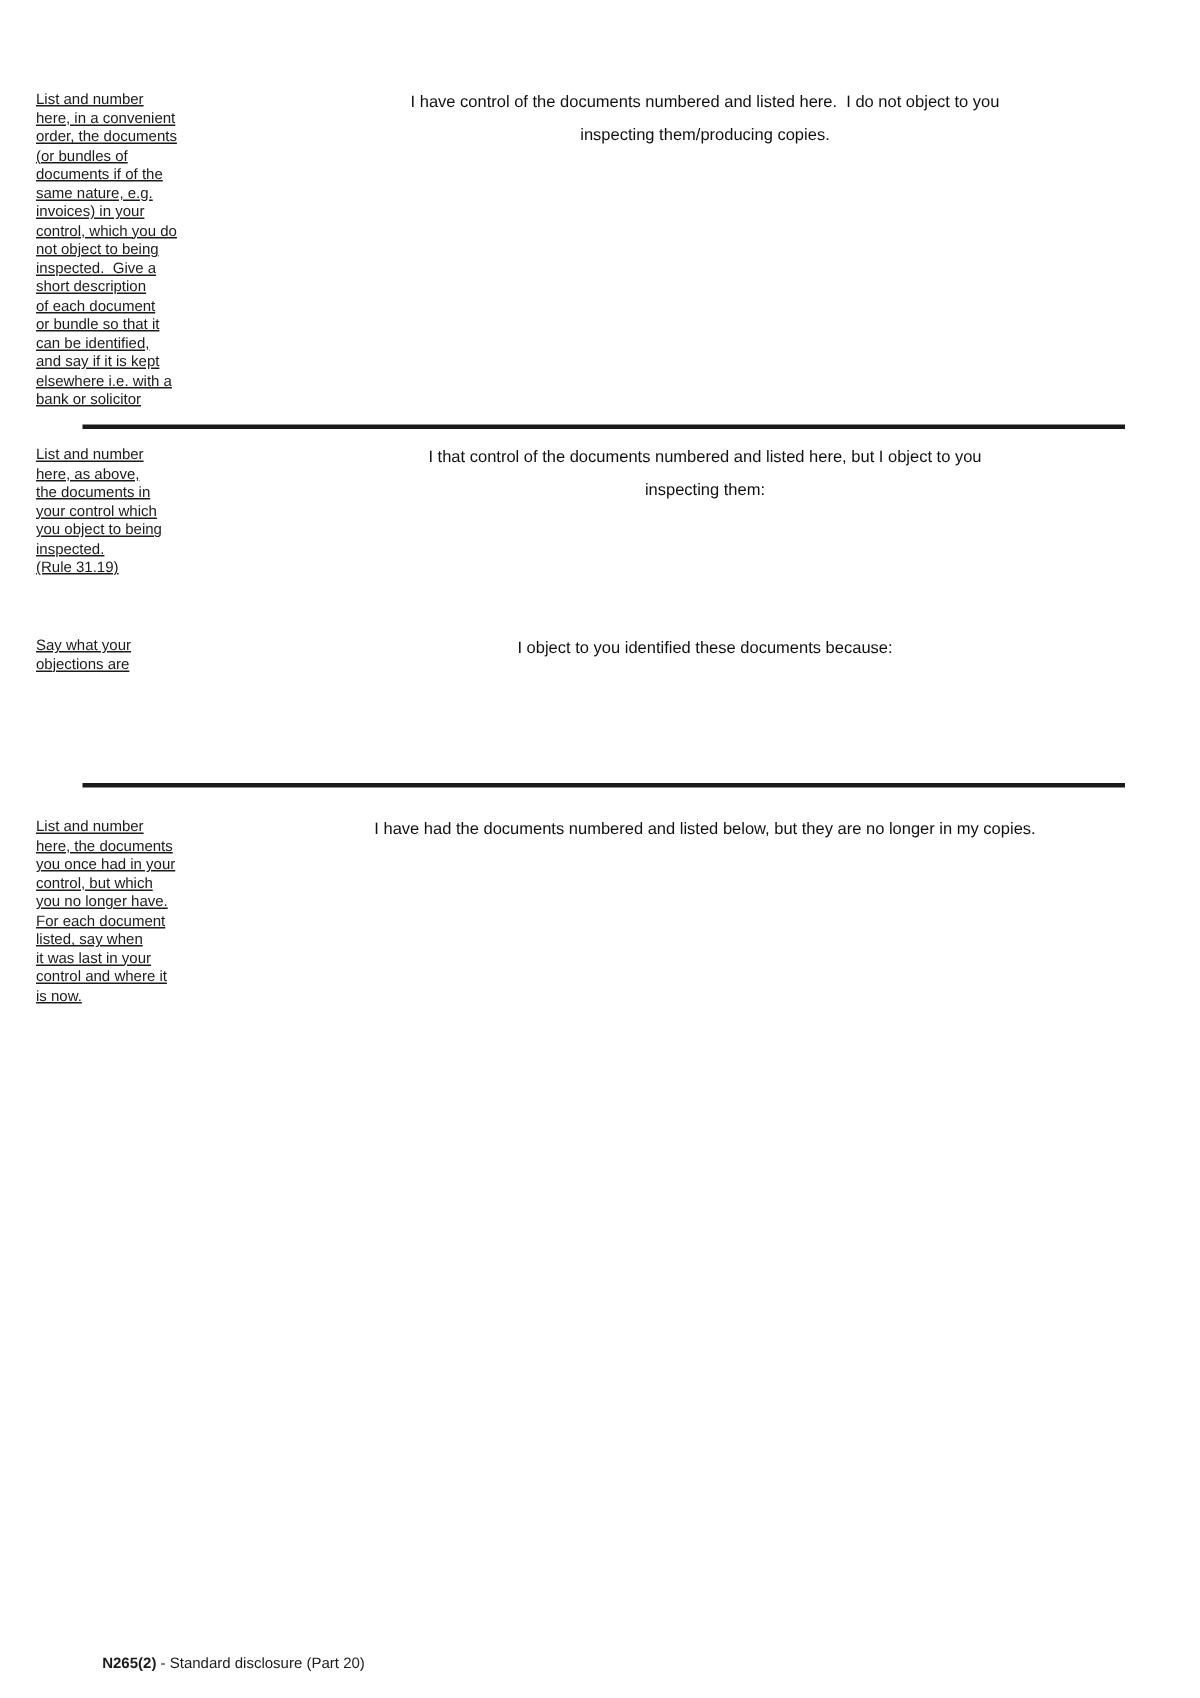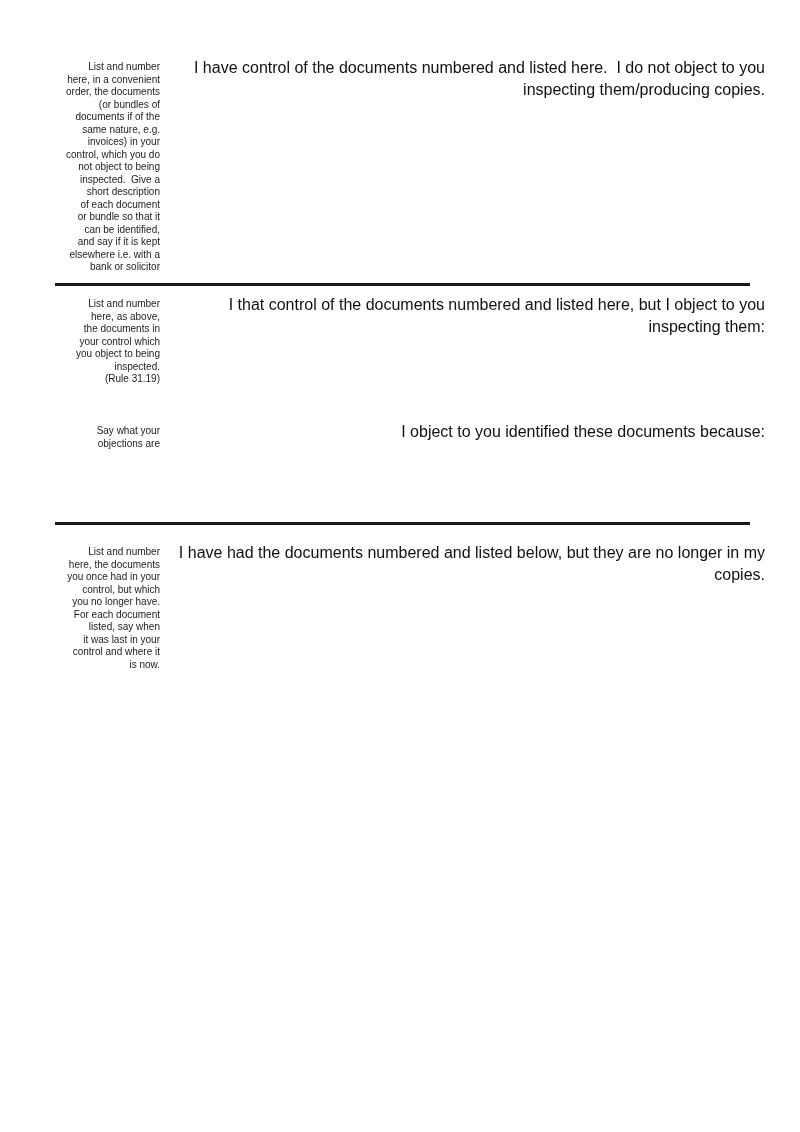--- a/index.html
+++ b/index.html
@@ -17,36 +17,36 @@
     inset: 0;
     background: #ffffff;
   }
   .section {
     position: absolute;
     left: 0;
     width: 800px;
   }
   .margin-note {
     position: absolute;
-    left: 48px;
+    left: 24px;
     width: 112px;
     padding-top: 4px;
     font-size: 10px;
     line-height: 12.5px;
-    text-align: right;
     white-space: pre-wrap;
     color: #1c1c1c;
+    text-decoration: underline;
   }
   .statement {
     position: absolute;
     left: 175px;
     width: 590px;
-    font-size: 16px;
+    font-size: 11px;
     line-height: 22px;
-    text-align: right;
+    text-align: center;
     white-space: pre-wrap;
     color: #111111;
   }
   .rule {
     position: absolute;
     left: 55px;
     width: 695px;
     height: 3px;
     background: #1a1a1a;
   }
@@ -117,14 +117,17 @@
 control, but which
 you no longer have.
 For each document
 listed, say when
 it was last in your
 control and where it
 is now.</div>
     <div class="statement">I have had the documents numbered and listed below, but they are no longer in my copies.</div>
   </div>
 
+  <div class="footer">
+    <span class="code">N265(2)</span><span> - Standard disclosure (Part 20)</span>
+  </div>
 
 </div>
 
 </body></html>

